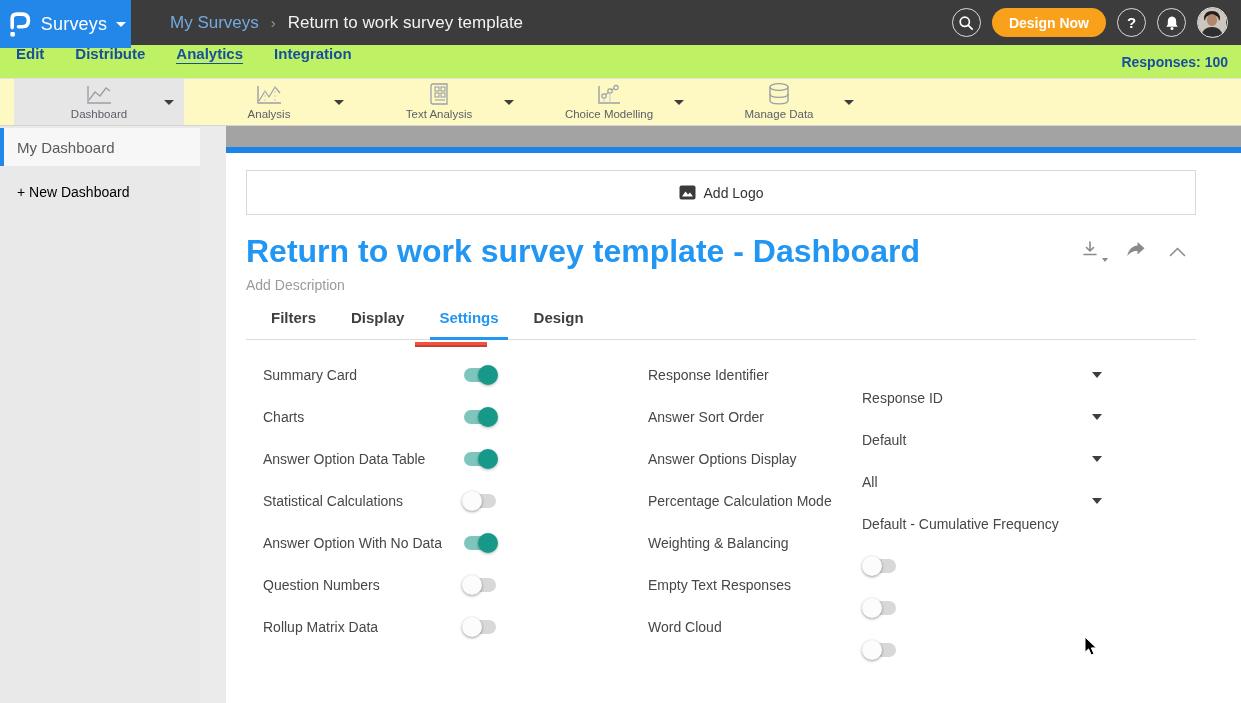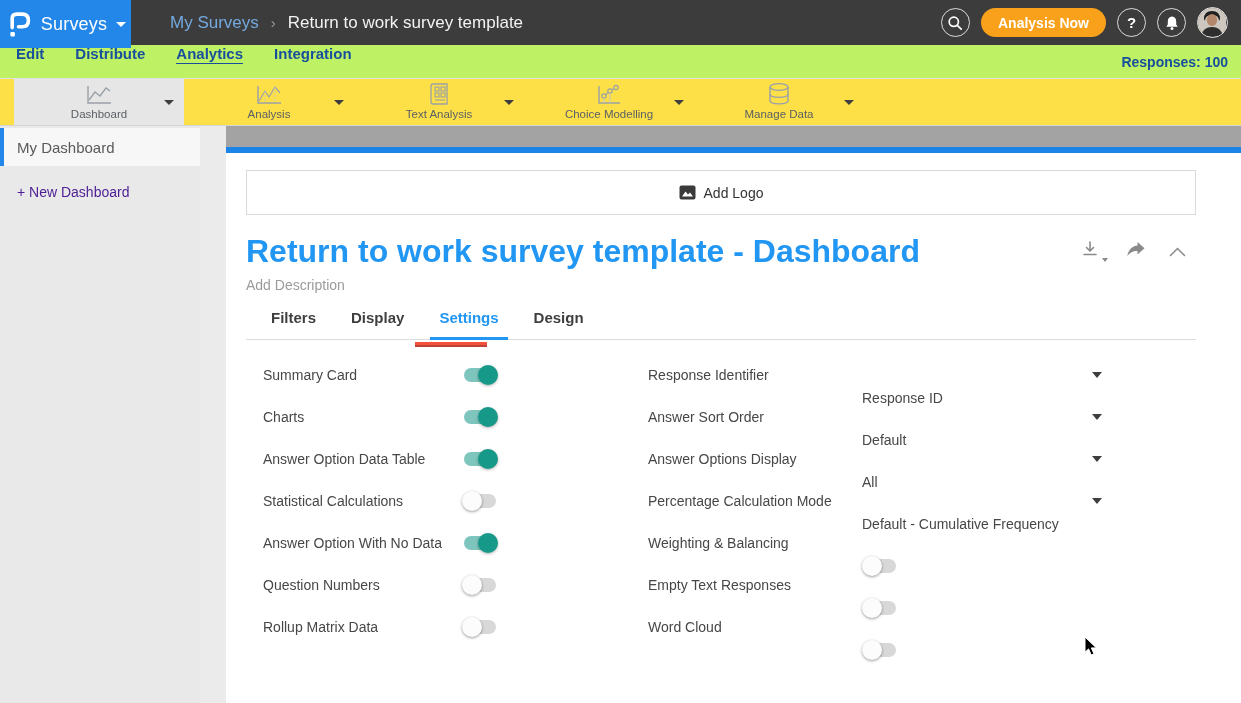--- a/index.html
+++ b/index.html
@@ -24,34 +24,34 @@
   .avatar { width:31px; height:31px; border-radius:50%; overflow:hidden; border:1.5px solid #e6e6e6; cursor:pointer; }
 
   
   .menubar { position:absolute; top:45px; left:0; width:100%; height:34px; background:#bef264; border-bottom:1px solid #e1e1e1; z-index:4;
              display:flex; align-items:flex-start; gap:31px; padding-left:16px; }
   .menu-item { color:#174f9c; font-size:15px; font-weight:600; cursor:pointer; padding-bottom:1px; }
   .menu-item.active { border-bottom:1.5px solid #174f9c; }
   .responses { position:absolute; right:13px; top:0; height:34px; display:flex; align-items:center; color:#174f9c; font-size:14px; font-weight:600; }
 
   
-  .toolbar { position:absolute; top:79px; left:0; width:100%; height:47px; background:#fde047; border-bottom:1px solid #d4d4d4;
+  .toolbar { position:absolute; top:79px; left:0; width:100%; height:47px; background:#fef9c3; border-bottom:1px solid #d4d4d4;
              display:flex; padding-left:14px; z-index:3; }
   .tool-item { position:relative; width:170px; height:46px; display:flex; flex-direction:column; align-items:center; justify-content:center; cursor:pointer; }
   .tool-item.selected { background:#e6e6e6; }
   .tool-icon { height:22px; display:flex; align-items:flex-end; margin-bottom:2px; }
   .tool-label { font-size:11.5px; color:#5a5f66; }
   .tool-caret { position:absolute; right:10px; top:50%; margin-top:-2px; width:0; height:0;
                 border-left:5px solid transparent; border-right:5px solid transparent; border-top:5px solid #3e3e3e; cursor:pointer; }
 
   
   .sidebar { position:absolute; left:0; top:126px; width:200px; bottom:0; background:#e9e9e9; }
   .side-item { margin-top:2px; height:38px; background:#f7f7f7; border-left:4px solid #2386e9; display:flex; align-items:center;
                padding-left:13px; font-size:15px; color:#5a5a5a; cursor:pointer; }
-  .new-dash { margin-top:18px; padding-left:17px; color:#4c1d95; font-size:14px; font-weight:500; cursor:pointer; }
+  .new-dash { margin-top:18px; padding-left:17px; color:#000000; font-size:14px; font-weight:500; cursor:pointer; }
 
   
   .content { position:absolute; left:226px; top:126px; right:0; bottom:0; background:#a3a3a3; }
   .bluebar { margin-top:21px; height:6px; background:#1b84e8; }
   .panel { background:#fff; height:550px; position:relative; }
 
   .add-logo-box { margin:0 45px 0 20px; position:relative; top:17px; height:45px; border:1px solid #d9d9d9; background:#fff;
                   display:flex; align-items:center; justify-content:center; gap:8px; cursor:pointer; }
   .add-logo-label { font-size:14px; color:#333; }
 
@@ -97,21 +97,21 @@
       <span class="crumb-sep">›</span>
       <span class="crumb-current">Return to work survey template</span>
     </div>
     <div class="topbar-right">
       <div class="circle-btn">
         <svg width="16" height="16" viewBox="0 0 16 16">
           <circle cx="6.8" cy="6.8" r="4.6" fill="none" stroke="#fff" stroke-width="1.7"></circle>
           <line x1="10.3" y1="10.3" x2="14.2" y2="14.2" stroke="#fff" stroke-width="1.7" stroke-linecap="round"></line>
         </svg>
       </div>
-      <button class="upgrade-btn">Analysis Now</button>
+      <button class="upgrade-btn">Design Now</button>
       <div class="circle-btn">
         <span class="help-glyph">?</span>
       </div>
       <div class="circle-btn">
         <svg width="16" height="16" viewBox="0 0 16 16">
           <path d="M8 1.5 C5.2 1.5 3.8 3.7 3.8 6.4 V9.6 L2.3 11.7 H13.7 L12.2 9.6 V6.4 C12.2 3.7 10.8 1.5 8 1.5 Z" fill="#fff"></path>
           <circle cx="8" cy="13.4" r="1.5" fill="#fff"></circle>
         </svg>
       </div>
       <div class="avatar">

